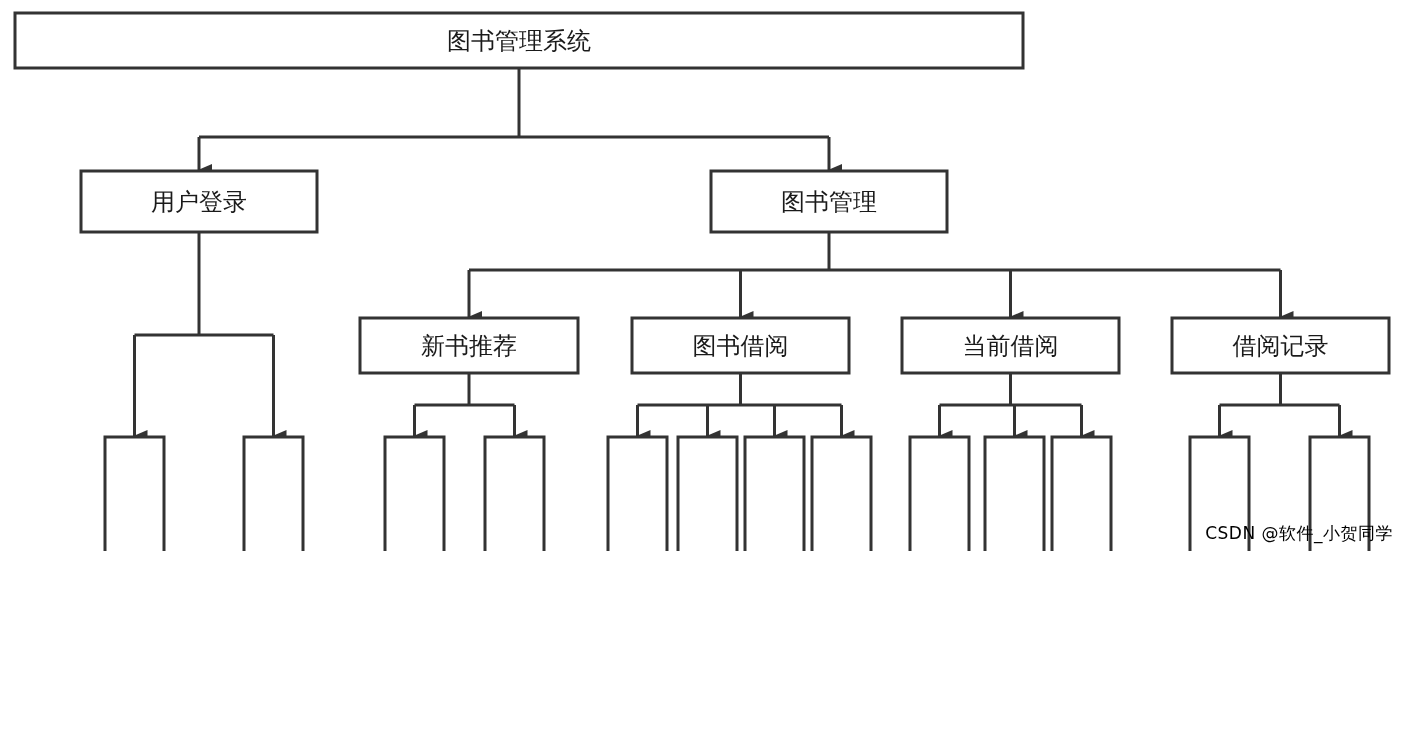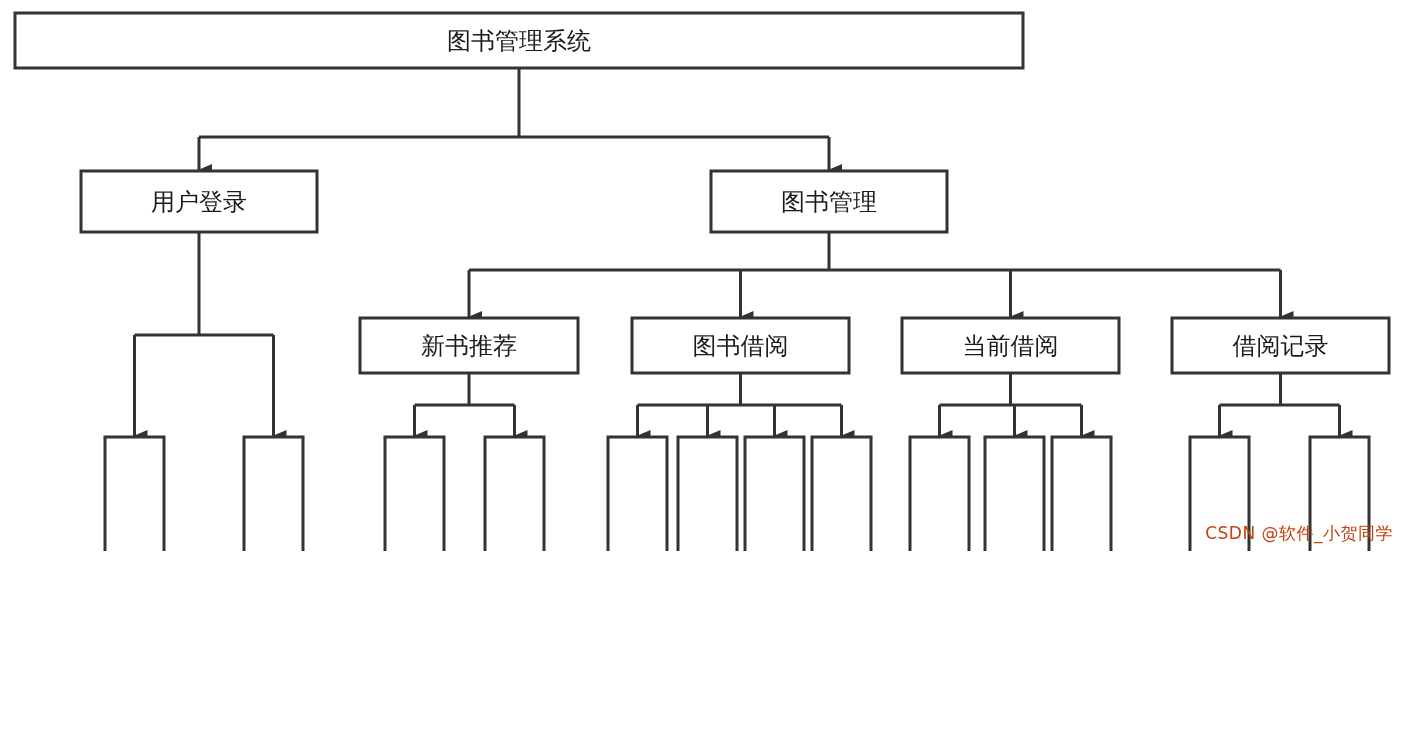--- a/index.html
+++ b/index.html
@@ -40,21 +40,21 @@
     fill: #1a1a1a;
     text-anchor: middle;
     dominant-baseline: middle;
   }
   .watermark-text {
     position: absolute;
     right: 12px;
     bottom: 6px;
     font-family: "DejaVu Sans", "Liberation Sans", sans-serif;
     font-size: 17px;
-    color: #c2410c;
+    color: #000000;
     white-space: nowrap;
     letter-spacing: 0.5px;
   }
   .vbox-label {
     position: absolute;
     font-family: "DejaVu Sans", "Liberation Sans", sans-serif;
     font-size: 23px;
     line-height: 1.06;
     color: #1a1a1a;
     text-align: center;

